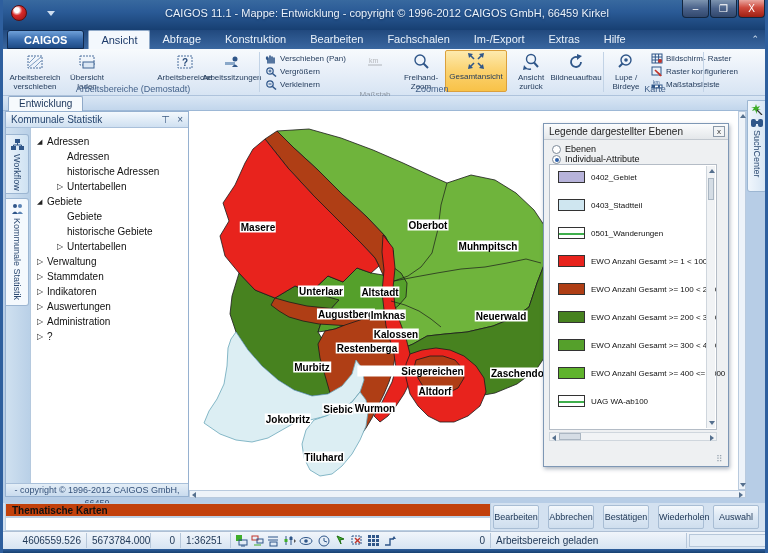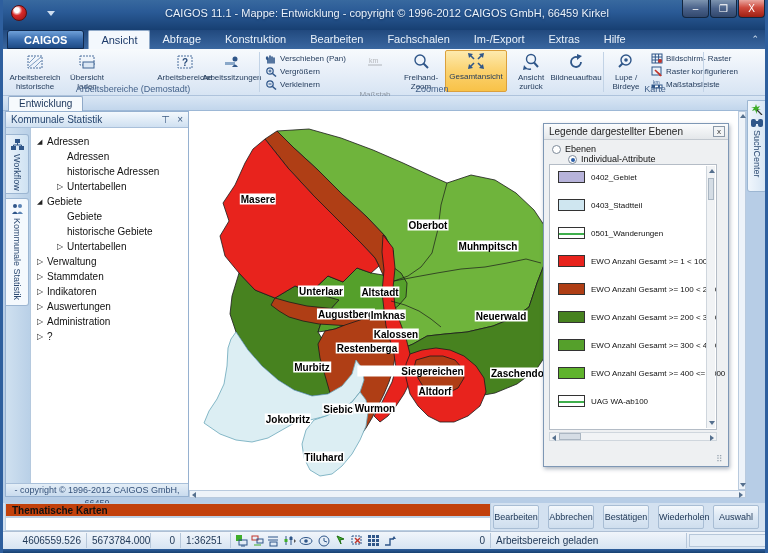--- a/index.html
+++ b/index.html
@@ -133,21 +133,21 @@
 
     <div class="rbtn" style="left:6px; top:3px; width:52px;">
       <span class="ric">
           <svg width="18" height="16">
             <rect x="2" y="2" width="14" height="12" fill="none" stroke="#4a6f9d" stroke-dasharray="2,1"></rect>
             <line x1="3" y1="13" x2="15" y2="3" stroke="#7d9cc2"></line>
             <line x1="3" y1="9" x2="9" y2="3" stroke="#7d9cc2"></line>
             <line x1="9" y1="13" x2="15" y2="7" stroke="#7d9cc2"></line>
           </svg>
         </span>
-      <span>Arbeitsbereich historische</span>
+      <span>Arbeitsbereich verschieben</span>
     </div>
     <div class="rbtn" style="left:62px; top:3px; width:44px;">
       <span class="ric">
           <svg width="18" height="16">
             <rect x="2" y="2" width="14" height="9" fill="none" stroke="#4a6f9d" stroke-dasharray="2,1"></rect>
             <rect x="5" y="8" width="11" height="6" fill="#dbe7f4" stroke="#3f6493"></rect>
           </svg>
         </span>
       <span>Übersicht laden</span>
     </div>
@@ -419,21 +419,21 @@
         <polygon fill="#af3e15" points="227,249 241,245 254,245 266,249 273,257 275,267 269,277 257,283 245,283 235,277 229,267 225,257"></polygon>
         <polygon fill="#dceef3" stroke="#6aa7ba" points="47,221 59,239 73,255 89,269 105,279 123,285 139,283 153,275 163,263 167,249 173,257 175,269 171,281 163,291 151,299 137,305 121,309 107,311 93,319 79,327 63,331 47,329 31,323 15,312 20,300 28,288 35,273 38,255 39,237 42,228"></polygon>
         <polygon fill="#dceef3" stroke="#6aa7ba" points="137,305 151,299 163,291 171,281 177,289 179,301 177,315 171,329 163,343 153,355 143,363 131,365 121,359 115,347 113,333 117,319 125,309"></polygon>
         <g fill="none" stroke-width="0.7">
           <path d="M258,72 252,94 249,118 243,142 232,156 219,165 205,170"></path>
           <path d="M205,170 226,166 248,162 272,158 296,156 318,152 337,148 352,152"></path>
           <path d="M202,190 216,194 230,200 242,208 252,216"></path>
         </g>
       </g>
     </svg>
-    <span class="mlabel" style="left:69px; top:88px;">Masere</span>
+    <span class="mlabel" style="left:69px; top:116px;">Masere</span>
     <span class="mlabel" style="left:239px; top:114px;">Oberbot</span>
     <span class="mlabel" style="left:299px; top:135px;">Muhmpitsch</span>
     <span class="mlabel" style="left:132px; top:180px;">Unterlaar</span>
     <span class="mlabel" style="left:191px; top:181px;">Altstadt</span>
     <span class="mlabel" style="left:157px; top:203px;">Augustberg</span>
     <span class="mlabel" style="left:199px; top:204px;">Imknas</span>
     <span class="mlabel" style="left:312px; top:205px;">Neuerwald</span>
     <span class="mlabel" style="left:207px; top:223px;">Kalossen</span>
     <span class="mlabel" style="left:178px; top:237px;">Restenberga</span>
     <span class="mlabel" style="left:123px; top:256px;">Murbitz</span>
@@ -455,21 +455,21 @@
     <div class="tri" style="right:2px; top:1px; border-top:3px solid transparent; border-bottom:3px solid transparent; border-left:4px solid #56708e;"></div>
   </div>
 
   <div id="legend" class="abs">
     <div id="legend-title" class="abs">Legende dargestellter Ebenen</div>
     <div id="legend-close" class="abs">x</div>
     <div class="radio-row" style="left:8px; top:20px;">
       <span class="radio"></span>
       <span>Ebenen</span>
     </div>
-    <div class="radio-row" style="left:24px; top:30px;">
+    <div class="radio-row" style="left:8px; top:30px;">
       <span class="radio checked"></span>
       <span>Individual-Attribute</span>
     </div>
     <div id="legend-list" class="abs">
       <div class="litem" style="left:8px; top:6px;">
           <span class="lswatch" style="background-color: rgb(183, 179, 218);"></span>
           <span>0402_Gebiet</span>
         </div>
       <div class="litem" style="left:8px; top:34px;">
           <span class="lswatch" style="background-color: rgb(207, 230, 240);"></span>

